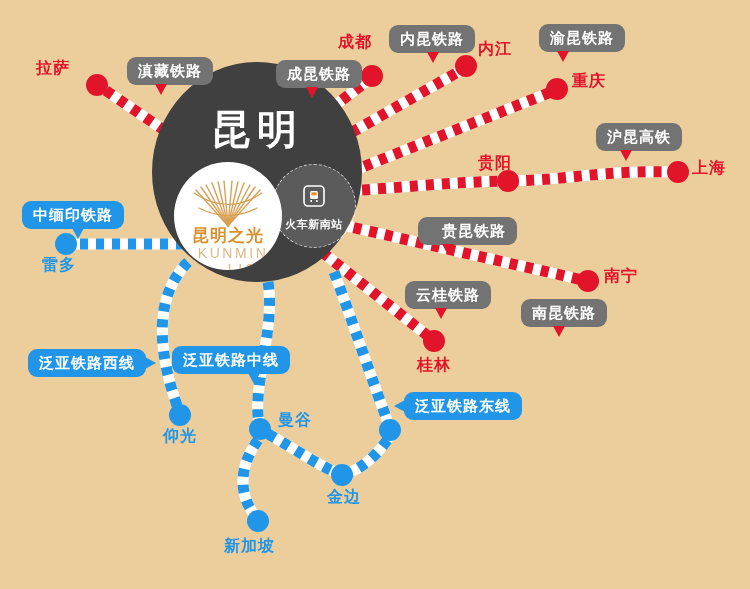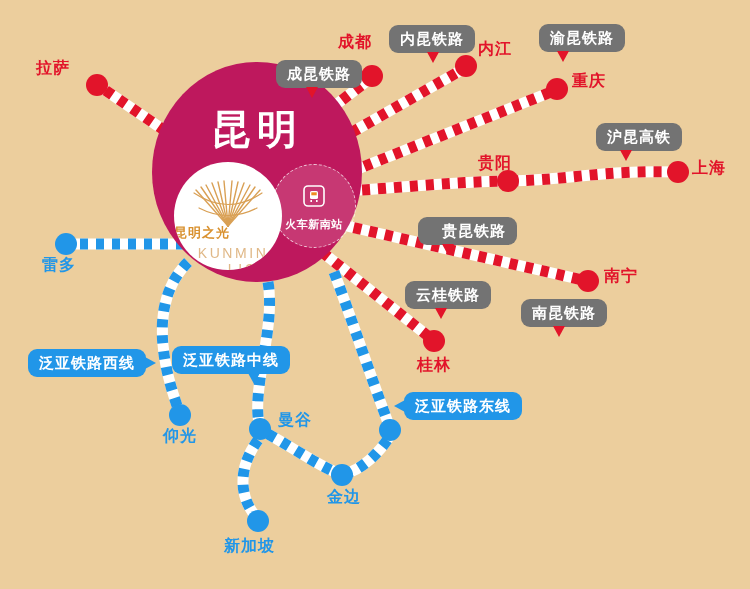--- a/index.html
+++ b/index.html
@@ -69,43 +69,44 @@
     border-color:transparent transparent transparent #2196e8;
     right:-10px;
   }
 
   
   #hub{
     position:absolute;
     left:152px;top:62px;
     width:210px;height:220px;
     border-radius:50%;
-    background:#be185d;
+    background:#404040;
   }
   #hub-title{
     position:absolute;
     left:0;right:0;top:40px;
     text-align:center;
     color:#ffffff;
     font-size:40px;
     font-weight:700;
     letter-spacing:6px;
   }
   #logo-circle{
     position:absolute;
     left:22px;top:100px;
     width:108px;height:108px;
     border-radius:50%;
     background:#ffffff;
     overflow:hidden;
   }
   #logo-name{
     position:absolute;left:0;right:0;top:62px;
+    text-align:center;
     color:#d9912f;
-    font-size:13px;font-weight:700;
+    font-size:17px;font-weight:700;
     letter-spacing:1px;
   }
   #logo-sub{
     position:absolute;left:0;right:0;top:83px;
     text-align:right;
     color:#e0b887;
     font-size:14px;
     letter-spacing:2.6px;
   }
   #station-badge{
@@ -286,20 +287,24 @@
     <div class="city red" style="left:417px;top:357px;">桂林</div>
     <div class="city blue" style="left:42px;top:257px;">雷多</div>
     <div class="city blue" style="left:163px;top:428px;">仰光</div>
     <div class="city blue" style="left:278px;top:412px;">曼谷</div>
     <div class="city blue" style="left:327px;top:489px;">金边</div>
     <div class="city blue" style="left:224px;top:538px;">新加坡</div>
   </div>
 
   <div class="layer" id="railway-tags">
 
+    <div class="tag red" style="left:127px;top:57px;">
+      <span>滇藏铁路</span>
+      <span class="tail down" style="left:28px;"></span>
+    </div>
 
     <div class="tag red" style="left:276px;top:60px;">
       <span>成昆铁路</span>
       <span class="tail down" style="left:30px;"></span>
     </div>
 
     <div class="tag red" style="left:389px;top:25px;">
       <span>内昆铁路</span>
       <span class="tail down" style="left:38px;"></span>
     </div>
@@ -322,20 +327,24 @@
     <div class="tag red" style="left:405px;top:281px;">
       <span>云桂铁路</span>
       <span class="tail down" style="left:30px;"></span>
     </div>
 
     <div class="tag red" style="left:521px;top:299px;">
       <span>南昆铁路</span>
       <span class="tail down" style="left:32px;"></span>
     </div>
 
+    <div class="tag blue" style="left:22px;top:201px;">
+      <span>中缅印铁路</span>
+      <span class="tail down" style="left:50px;"></span>
+    </div>
 
     <div class="tag blue" style="left:28px;top:349px;">
       <span>泛亚铁路西线</span>
       <span class="tail right" style="top:8px;"></span>
     </div>
 
     <div class="tag blue" style="left:172px;top:346px;">
       <span>泛亚铁路中线</span>
       <span class="tail down" style="left:76px;"></span>
     </div>

